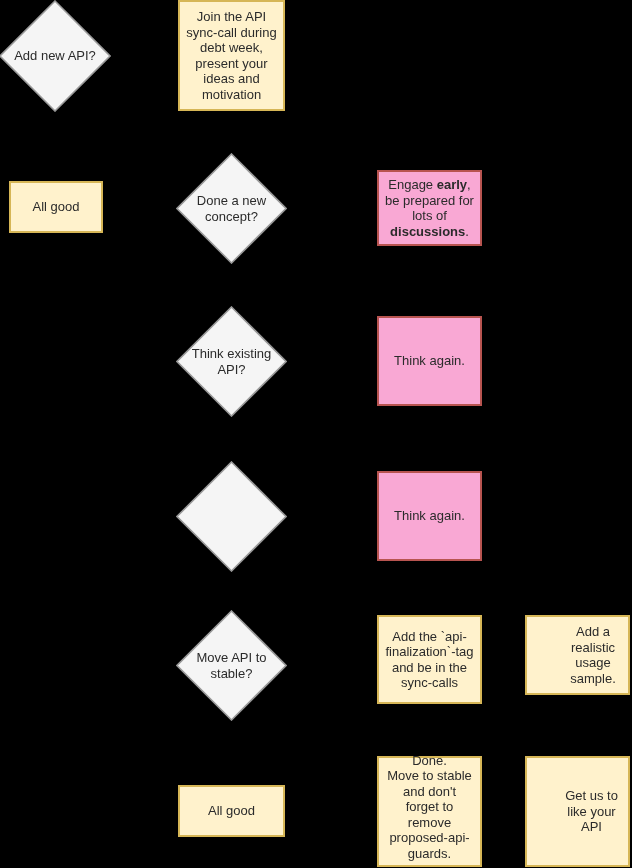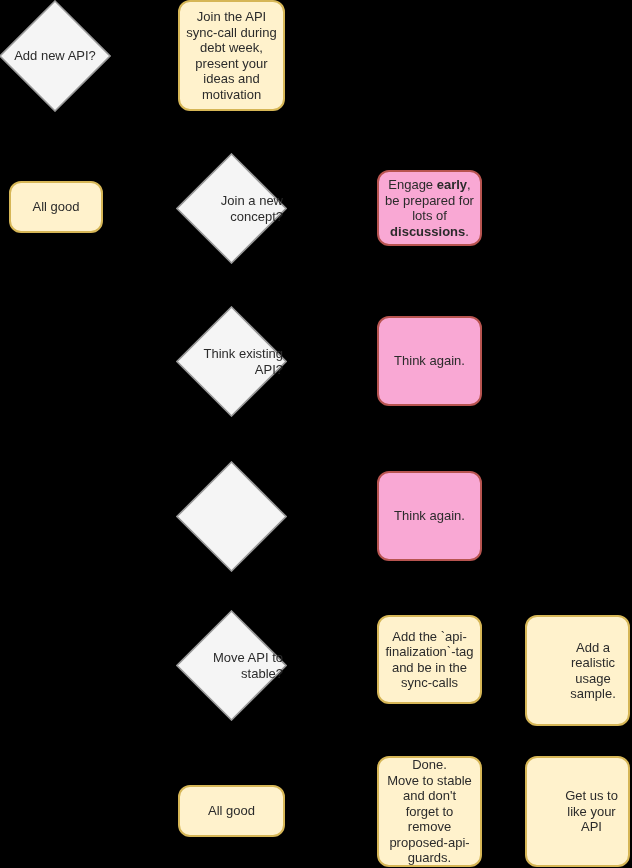--- a/index.html
+++ b/index.html
@@ -28,21 +28,21 @@
     display: flex;
     align-items: center;
     justify-content: center;
     text-align: center;
     color: #2b2b2b;
     font-size: 13px;
     line-height: 15.5px;
   }
   
   .rect {
-    border-radius: 12px;
+    border-radius: 0;
     border-style: solid;
     border-width: 2px;
     padding: 4px 6px;
   }
   .rect.yellow {
     background: #fff2cc;
     border-color: #d6b656;
   }
   .rect.pink {
     background: #f9a8d4;
@@ -57,21 +57,20 @@
     position: absolute;
     left: 0;
     top: 0;
     width: 100%;
     height: 100%;
   }
   .diamond .dia-label {
     position: relative;
     z-index: 2;
     padding: 0 4px;
-    text-align: right;
   }
   .edge {
     position: absolute;
     background: #000000;
   }
   b { font-weight: bold; }
 </style>
 </head>
 <body>
 
@@ -104,21 +103,21 @@
   </div>
 
   <div class="node rect yellow" style="left:9px; top:181px; width:94px; height:52px;">
     <span>All good</span>
   </div>
 
   <div class="node diamond" style="left:176px; top:153px; width:111px; height:111px;">
     <svg class="dia-shape" viewBox="0 0 111 111" preserveAspectRatio="none">
       <polygon points="55.5,1 110,55.5 55.5,110 1,55.5" fill="#f5f5f5" stroke="#999999" stroke-width="1.6"></polygon>
     </svg>
-    <span class="dia-label">Join a new concept?</span>
+    <span class="dia-label">Done a new concept?</span>
   </div>
 
   <div class="node rect pink" style="left:377px; top:170px; width:105px; height:76px;">
     <span><span>Engage </span><b>early</b><span>, be prepared for lots of </span><b>discussions</b><span>.</span></span>
   </div>
 
   <div class="node diamond" style="left:176px; top:306px; width:111px; height:111px;">
     <svg class="dia-shape" viewBox="0 0 111 111" preserveAspectRatio="none">
       <polygon points="55.5,1 110,55.5 55.5,110 1,55.5" fill="#f5f5f5" stroke="#999999" stroke-width="1.6"></polygon>
     </svg>
@@ -143,29 +142,29 @@
     <svg class="dia-shape" viewBox="0 0 111 111" preserveAspectRatio="none">
       <polygon points="55.5,1 110,55.5 55.5,110 1,55.5" fill="#f5f5f5" stroke="#999999" stroke-width="1.6"></polygon>
     </svg>
     <span class="dia-label">Move API to stable?</span>
   </div>
 
   <div class="node rect yellow" style="left:377px; top:615px; width:105px; height:89px;">
     <span>Add the `api-finalization`-tag and be in the sync-calls</span>
   </div>
 
-  <div class="node rect yellow" style="left:525px; top:615px; width:105px; height:111px;padding-left:37px;">
+  <div class="node rect yellow" style="left:525px; top:615px; width:105px; height:80px;padding-left:37px;">
     <span>Add a realistic usage sample.</span>
   </div>
 
   <div class="node rect yellow" style="left:178px; top:785px; width:107px; height:52px;">
     <span>All good</span>
   </div>
 
-  <div class="node rect yellow" style="left:377px; top:756px; width:105px; height:111px;">
+  <div class="node rect yellow" style="left:377px; top:756px; width:105px; height:111px;align-items:flex-end;">
     <span class="pre" style="white-space: pre-line;">Done.
 Move to stable and don't forget to remove proposed-api-guards.</span>
   </div>
 
   <div class="node rect yellow" style="left:525px; top:756px; width:105px; height:111px;padding-left:34px;">
     <span>Get us to like your API</span>
   </div>
 
 </div>
 

